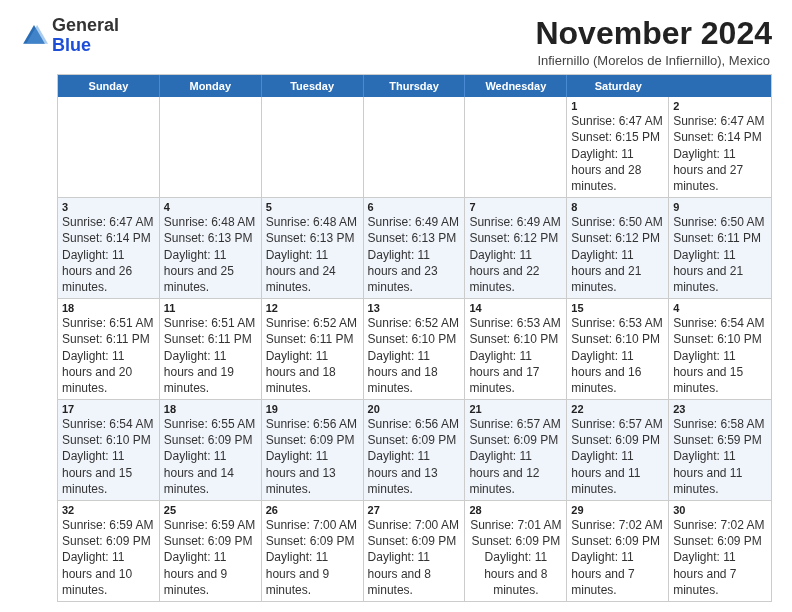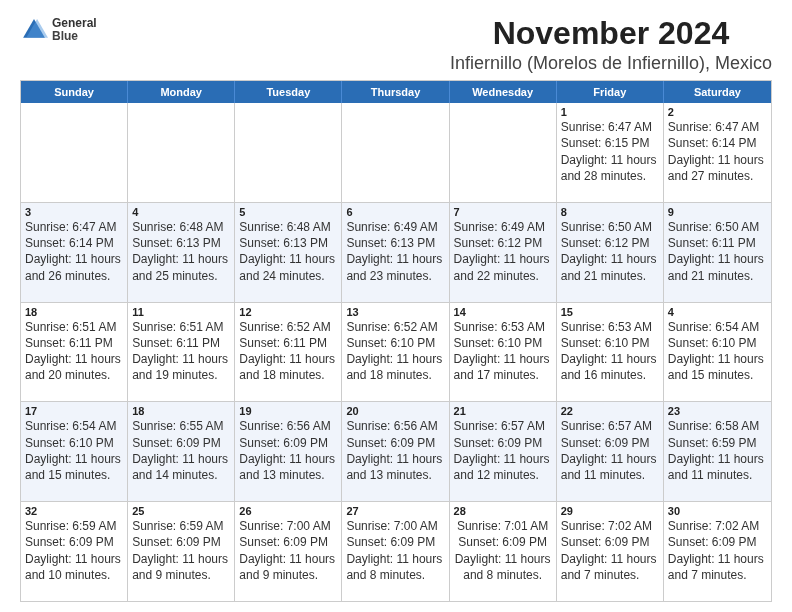--- a/index.html
+++ b/index.html
@@ -24,49 +24,50 @@
       margin-bottom: 6px;
     }
     .logo {
       display: flex;
       align-items: center;
       gap: 4px;
     }
     .logo-text {
       display: flex;
       flex-direction: column;
-      font-size: 12px;
+      font-size: 18px;
       font-weight: bold;
       line-height: 1.1;
     }
     .logo-text .general { color: #333; }
-    .logo-text .blue { color: #404040; }
+    .logo-text .blue { color: #1d4ed8; }
     .logo-icon {
       width: 28px;
       height: 28px;
     }
     .title-block {
       text-align: center;
     }
     .month-title {
       font-size: 32px;
       font-weight: bold;
       color: #222;
       line-height: 1.1;
     }
     .subtitle {
-      font-size: 18px;
+      font-size: 13px;
       color: #444;
       margin-top: 2px;
     }
     .calendar {
       flex: 1;
       display: flex;
       flex-direction: column;
       border: 1px solid #ccc;
+      margin-left: 37px;
     }
     .cal-header {
       display: grid;
       grid-template-columns: repeat(7, 1fr);
       background: #2a6db5;
     }
     .cal-header-cell {
       color: #fff;
       font-size: 11px;
       font-weight: bold;
@@ -133,21 +134,20 @@
     </div>
   </div>
 
   <div class="calendar">
     <div class="cal-header">
     <div class="cal-header-cell">Sunday</div>
         <div class="cal-header-cell">Monday</div>
         <div class="cal-header-cell">Tuesday</div>
         <div class="cal-header-cell">Thursday</div>
         <div class="cal-header-cell">Wednesday</div>
-        <div class="cal-header-cell">Friday</div>
         <div class="cal-header-cell">Saturday</div>
       </div>
     <div class="cal-body">
     <div class="cal-row">
           <div class="cal-cell"></div>
           <div class="cal-cell"></div>
           <div class="cal-cell"></div>
           <div class="cal-cell"></div>
           <div class="cal-cell"></div>
           <div class="cal-cell">

